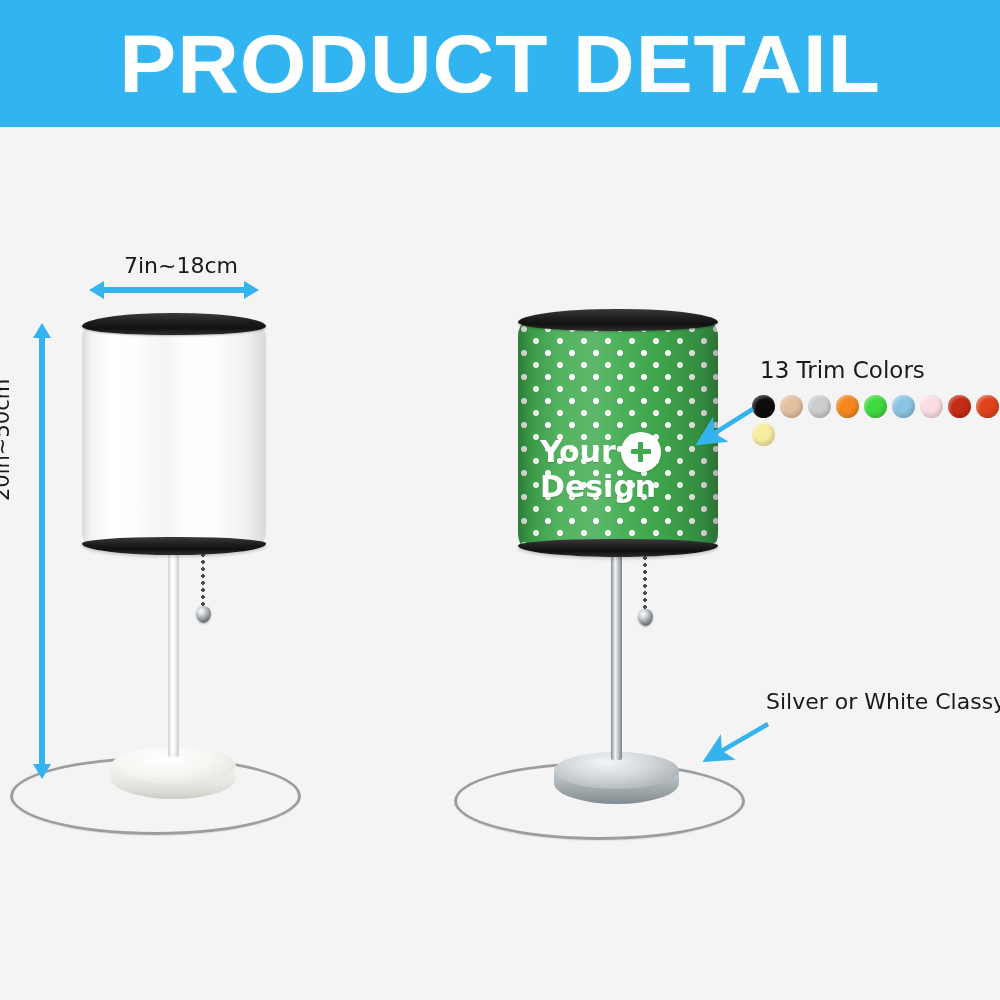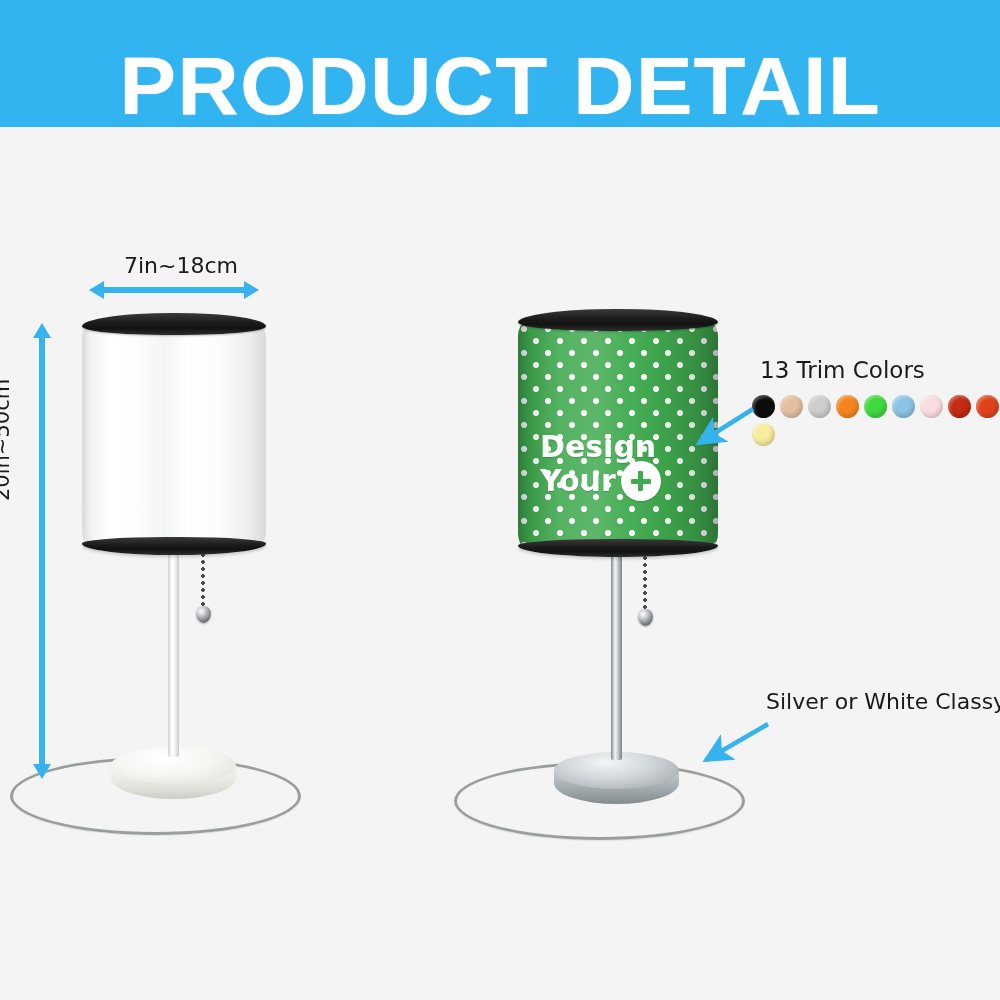--- a/index.html
+++ b/index.html
@@ -17,21 +17,21 @@
   }
 
   
   #header-banner {
     position: absolute;
     left: 0; top: 0;
     width: 1000px;
     height: 127px;
     background: #32b4f0;
     display: flex;
-    align-items: flex-end;
+    align-items: center;
     justify-content: center;
   }
   #header-title {
     color: #ffffff;
     font-family: "Liberation Sans Narrow", "Liberation Sans", sans-serif;
     font-size: 82px;
     font-weight: bold;
     letter-spacing: 1px;
     transform: scaleX(1.04);
     line-height: 1;
@@ -338,25 +338,25 @@
       <div class="pole pole-silver" style="left:181px; top:428px; width:11px; height:205px;"></div>
 
       <div class="chain" style="left:213px; top:428px; height:57px;"></div>
       <div class="chain-ball" style="left:208px; top:482px;"></div>
 
       <div class="shade-wrap" style="left:88px; top:182px; width:200px; height:248px;">
         <div class="shade-body shade-green" style="top:14px; height:224px;">
           <div class="shading"></div>
           <div class="design-logo">
             <div class="design-row">
-              <span>Design</span>
+              <span>Your</span>
+              <span class="plus-badge"></span>
             </div>
             <div class="design-row">
-              <span>Your</span>
-              <span class="plus-badge"></span>
+              <span>Design</span>
             </div>
           </div>
         </div>
         <div class="trim-top"></div>
         <div class="trim-bottom"></div>
       </div>
     </div>
 
     <div id="trim-colors-title">13 Trim Colors</div>
 

